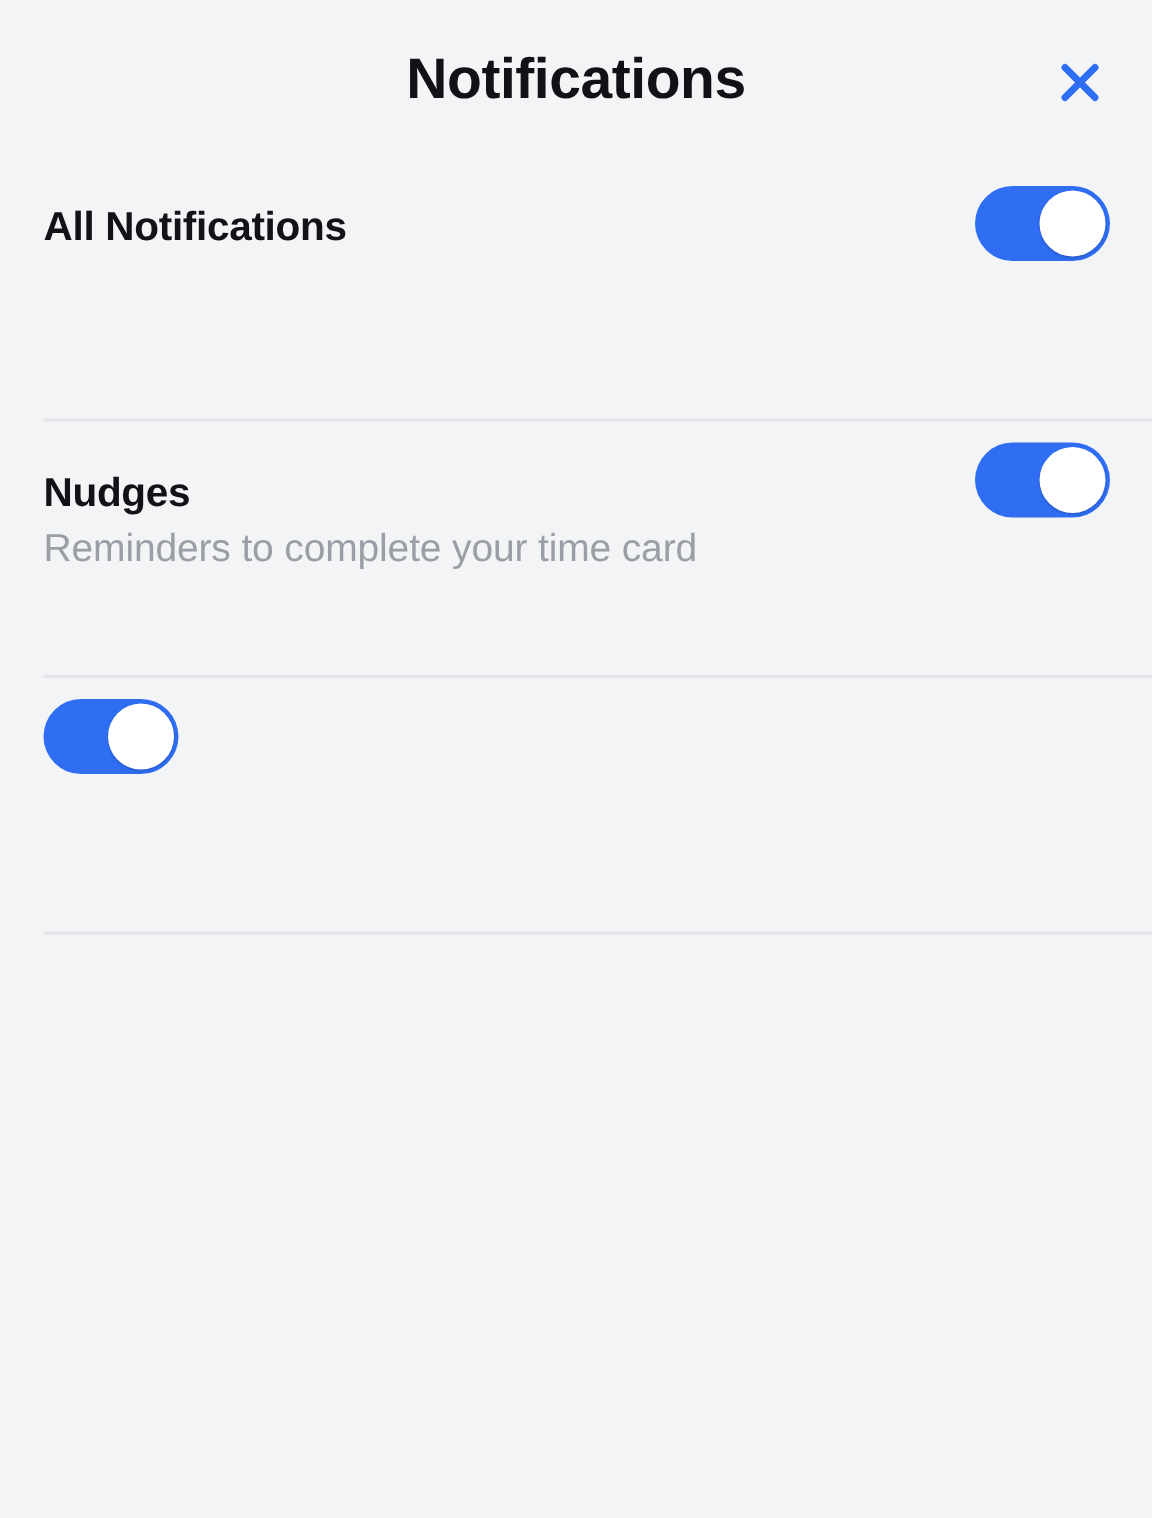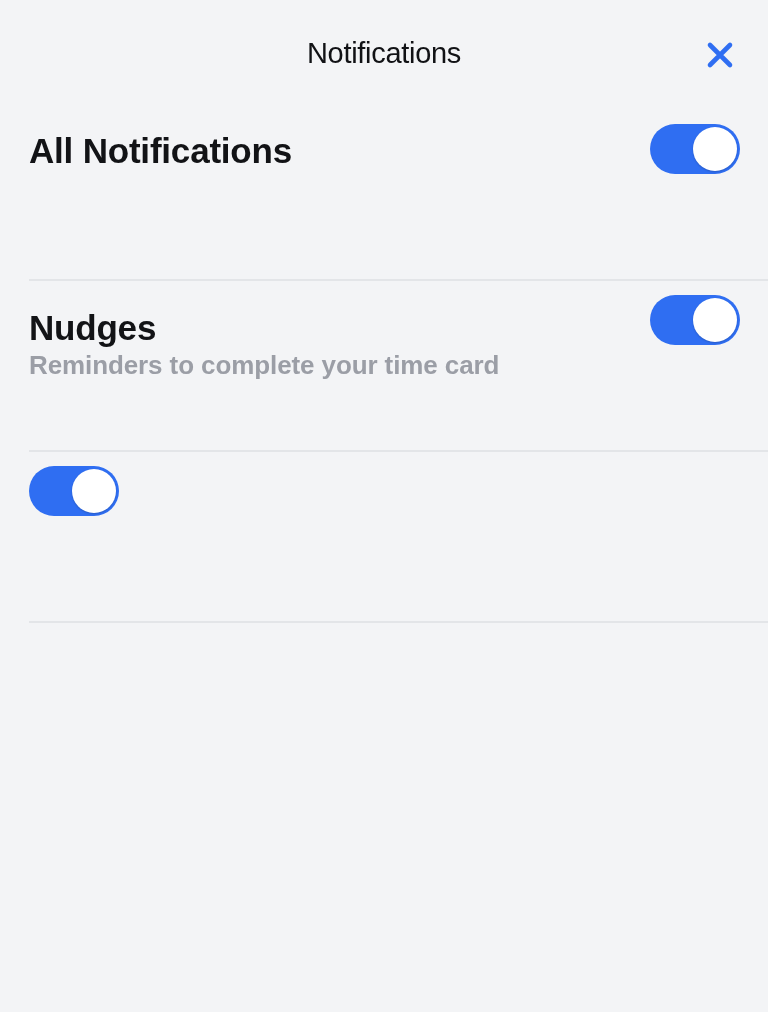--- a/index.html
+++ b/index.html
@@ -29,22 +29,22 @@
     position: relative;
     height: 110px;
   }
 
   .header-title {
     position: absolute;
     left: 0;
     right: 0;
     top: 33px;
     text-align: center;
-    font-size: 29px;
-    font-weight: 400;
+    font-size: 38px;
+    font-weight: 700;
     letter-spacing: -0.3px;
     color: #111215;
     line-height: 40px;
   }
 
   .close-button {
     position: absolute;
     right: 26px;
     top: 33px;
     width: 44px;
@@ -73,31 +73,31 @@
     align-items: flex-start;
   }
 
   .row-text {
     flex: 1 1 auto;
     min-width: 0;
     padding-top: 29px;
   }
 
   .row-title {
-    font-size: 35px;
+    font-size: 27px;
     font-weight: 700;
     letter-spacing: -0.2px;
     color: #121316;
     line-height: 36px;
     white-space: nowrap;
   }
 
   .row-subtitle {
     font-size: 26px;
-    font-weight: 700;
+    font-weight: 400;
     color: #9b9ea6;
     line-height: 38px;
     letter-spacing: -0.1px;
     white-space: nowrap;
   }
 
   
   .row.single .row-text { padding-top: 23px; }
 
   .row-control {

